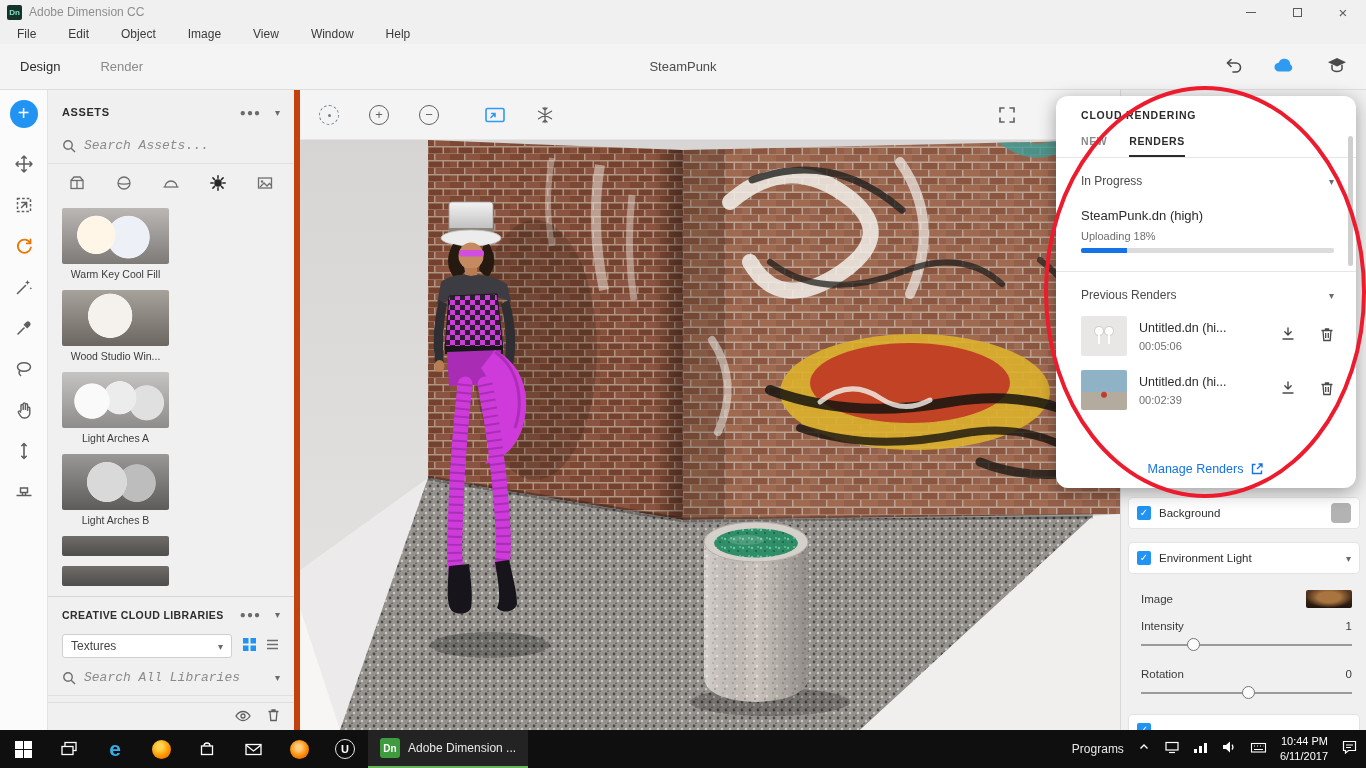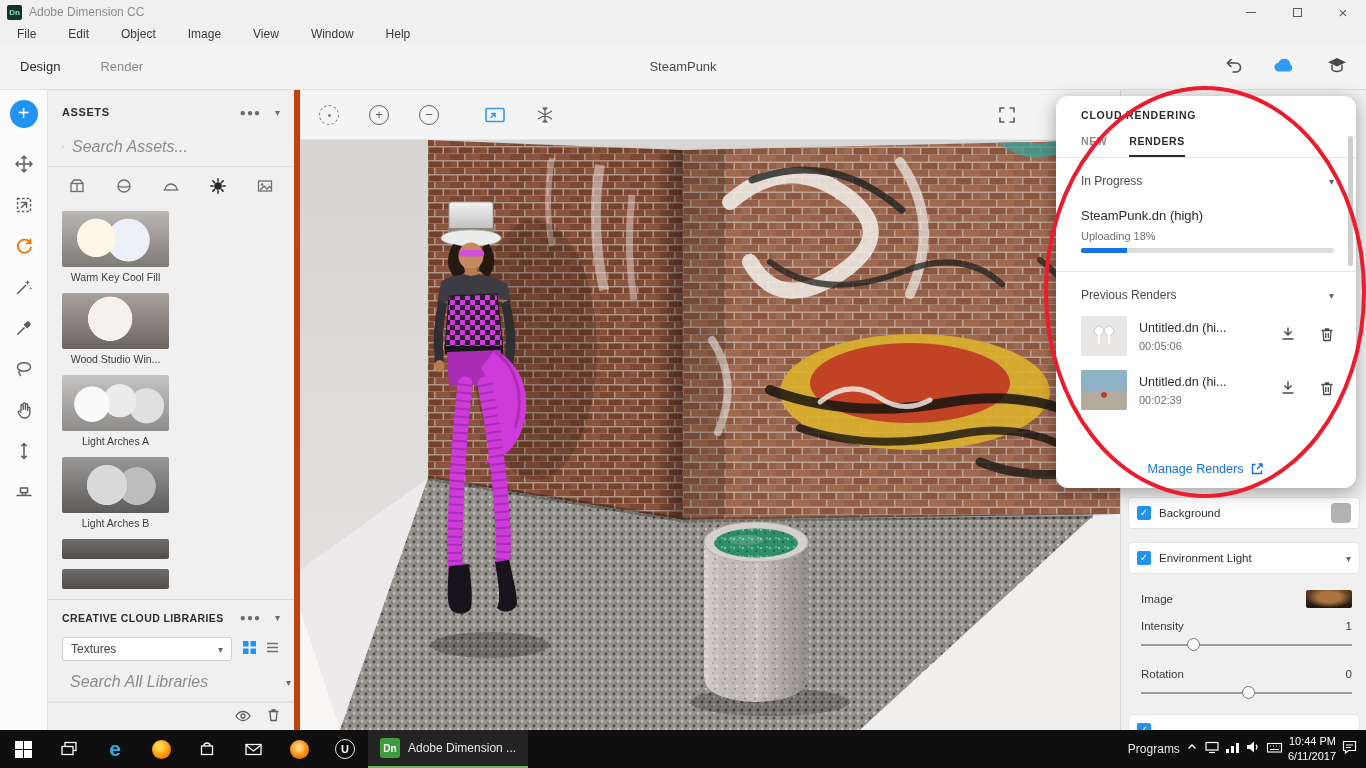--- a/index.html
+++ b/index.html
@@ -34,21 +34,21 @@
   .tool{width:26px;height:26px;display:flex;align-items:center;justify-content:center}
 
   
   .assets{position:absolute;left:48px;top:90px;width:252px;height:640px;background:#f0f0f0;border-right:6px solid #c2410c;overflow:hidden}
   .panel-head{display:flex;align-items:center;height:44px;padding:0 14px}
   .panel-title{font-size:11px;letter-spacing:.6px;color:#2e2e2e;font-weight:bold}
   .head-tools{margin-left:auto;display:flex;align-items:center;gap:14px;color:#6b6b6b}
   .dots{font-size:10px;letter-spacing:1px}
   .chev{font-size:10px;color:#6b6b6b}
   .search-row{display:flex;align-items:center;gap:8px;padding:4px 14px 10px 14px;border-bottom:1px solid #e0e0e0}
-  .search-row input{flex:1;background:transparent;border:none;outline:none;font-size:16px;color:#555;font-style:italic;font-family:Liberation Sans, sans-serif}
+  .search-row input{flex:1;background:transparent;border:none;outline:none;font-size:13px;color:#555;font-style:italic;font-family:Liberation Mono, monospace}
   .search-row input::placeholder{color:#8b8b8b;font-style:italic}
   .cat-row{display:flex;align-items:center;justify-content:space-between;padding:10px 20px 8px 20px}
   .thumb-grid{display:flex;flex-wrap:wrap;gap:10px;padding:4px 14px 0 14px}
   .asset-card{width:107px}
   .asset-img{width:107px;height:56px;border-radius:2px}
   .asset-label{font-size:10.5px;color:#3c3c3c;text-align:center;padding-top:4px;white-space:nowrap;overflow:hidden}
   .img-warm{background:radial-gradient(circle at 32% 48%,#fff6e8 0 24%,transparent 25%),radial-gradient(circle at 62% 52%,#edf1f7 0 29%,transparent 30%),linear-gradient(#bab7b4,#7d7a77)}
   .img-wood{background:radial-gradient(circle at 45% 46%,#f5f2ee 0 33%,transparent 34%),linear-gradient(#a8a29c,#6b6660)}
   .img-archa{background:radial-gradient(circle at 28% 52%,#fafafa 0 21%,transparent 22%),radial-gradient(circle at 54% 46%,#ececec 0 25%,transparent 26%),radial-gradient(circle at 79% 55%,#e0e0e0 0 19%,transparent 20%),linear-gradient(#c6c4c2,#8e8c8a)}
   .img-archb{background:radial-gradient(circle at 42% 50%,#d9d9d9 0 29%,transparent 30%),radial-gradient(circle at 70% 52%,#bdbdbd 0 23%,transparent 24%),linear-gradient(#9a9896,#5e5c5a)}
@@ -120,21 +120,21 @@
   
   .taskbar{position:absolute;left:0;top:730px;right:0;height:38px;background:#0f0f0f;display:flex;align-items:center;z-index:40}
   .tb-icon{width:46px;height:38px;display:flex;align-items:center;justify-content:center}
   .edge-e{color:#35aee8;font-size:21px;font-weight:bold}
   .ff{width:19px;height:19px;border-radius:50%;background:radial-gradient(circle at 40% 35%,#ffd54f 0 18%,#ff9800 55%,#e65100 100%)}
   .ff2{width:19px;height:19px;border-radius:50%;background:radial-gradient(circle at 45% 40%,#ffcc80 0 18%,#fb8c00 55%,#d84315 100%)}
   .ue{width:20px;height:20px;border-radius:50%;background:#0c0c0c;border:1.4px solid #e8e8e8;color:#fff;font-size:11px;font-weight:bold;display:flex;align-items:center;justify-content:center}
   .tb-app{height:38px;display:flex;align-items:center;gap:8px;padding:0 12px;background:#232323;border-bottom:2px solid #67b45b}
   .dn-badge{width:20px;height:20px;background:#3e9b3e;border-radius:3px;color:#fff;font-size:10px;font-weight:bold;display:flex;align-items:center;justify-content:center}
   .tb-app-label{color:#e8e8e8;font-size:12px}
-  .tb-right{margin-left:auto;display:flex;align-items:center;gap:5px;padding-right:8px}
+  .tb-right{margin-left:auto;display:flex;align-items:center;gap:13px;padding-right:8px}
   .tb-text{color:#e8e8e8;font-size:12px}
   .clock{color:#fff;font-size:11px;text-align:right;line-height:1.35}
 </style>
 </head>
 <body>
 
 <div class="window">
 
   <div class="titlebar">
     <div class="app-badge">Dn</div>

